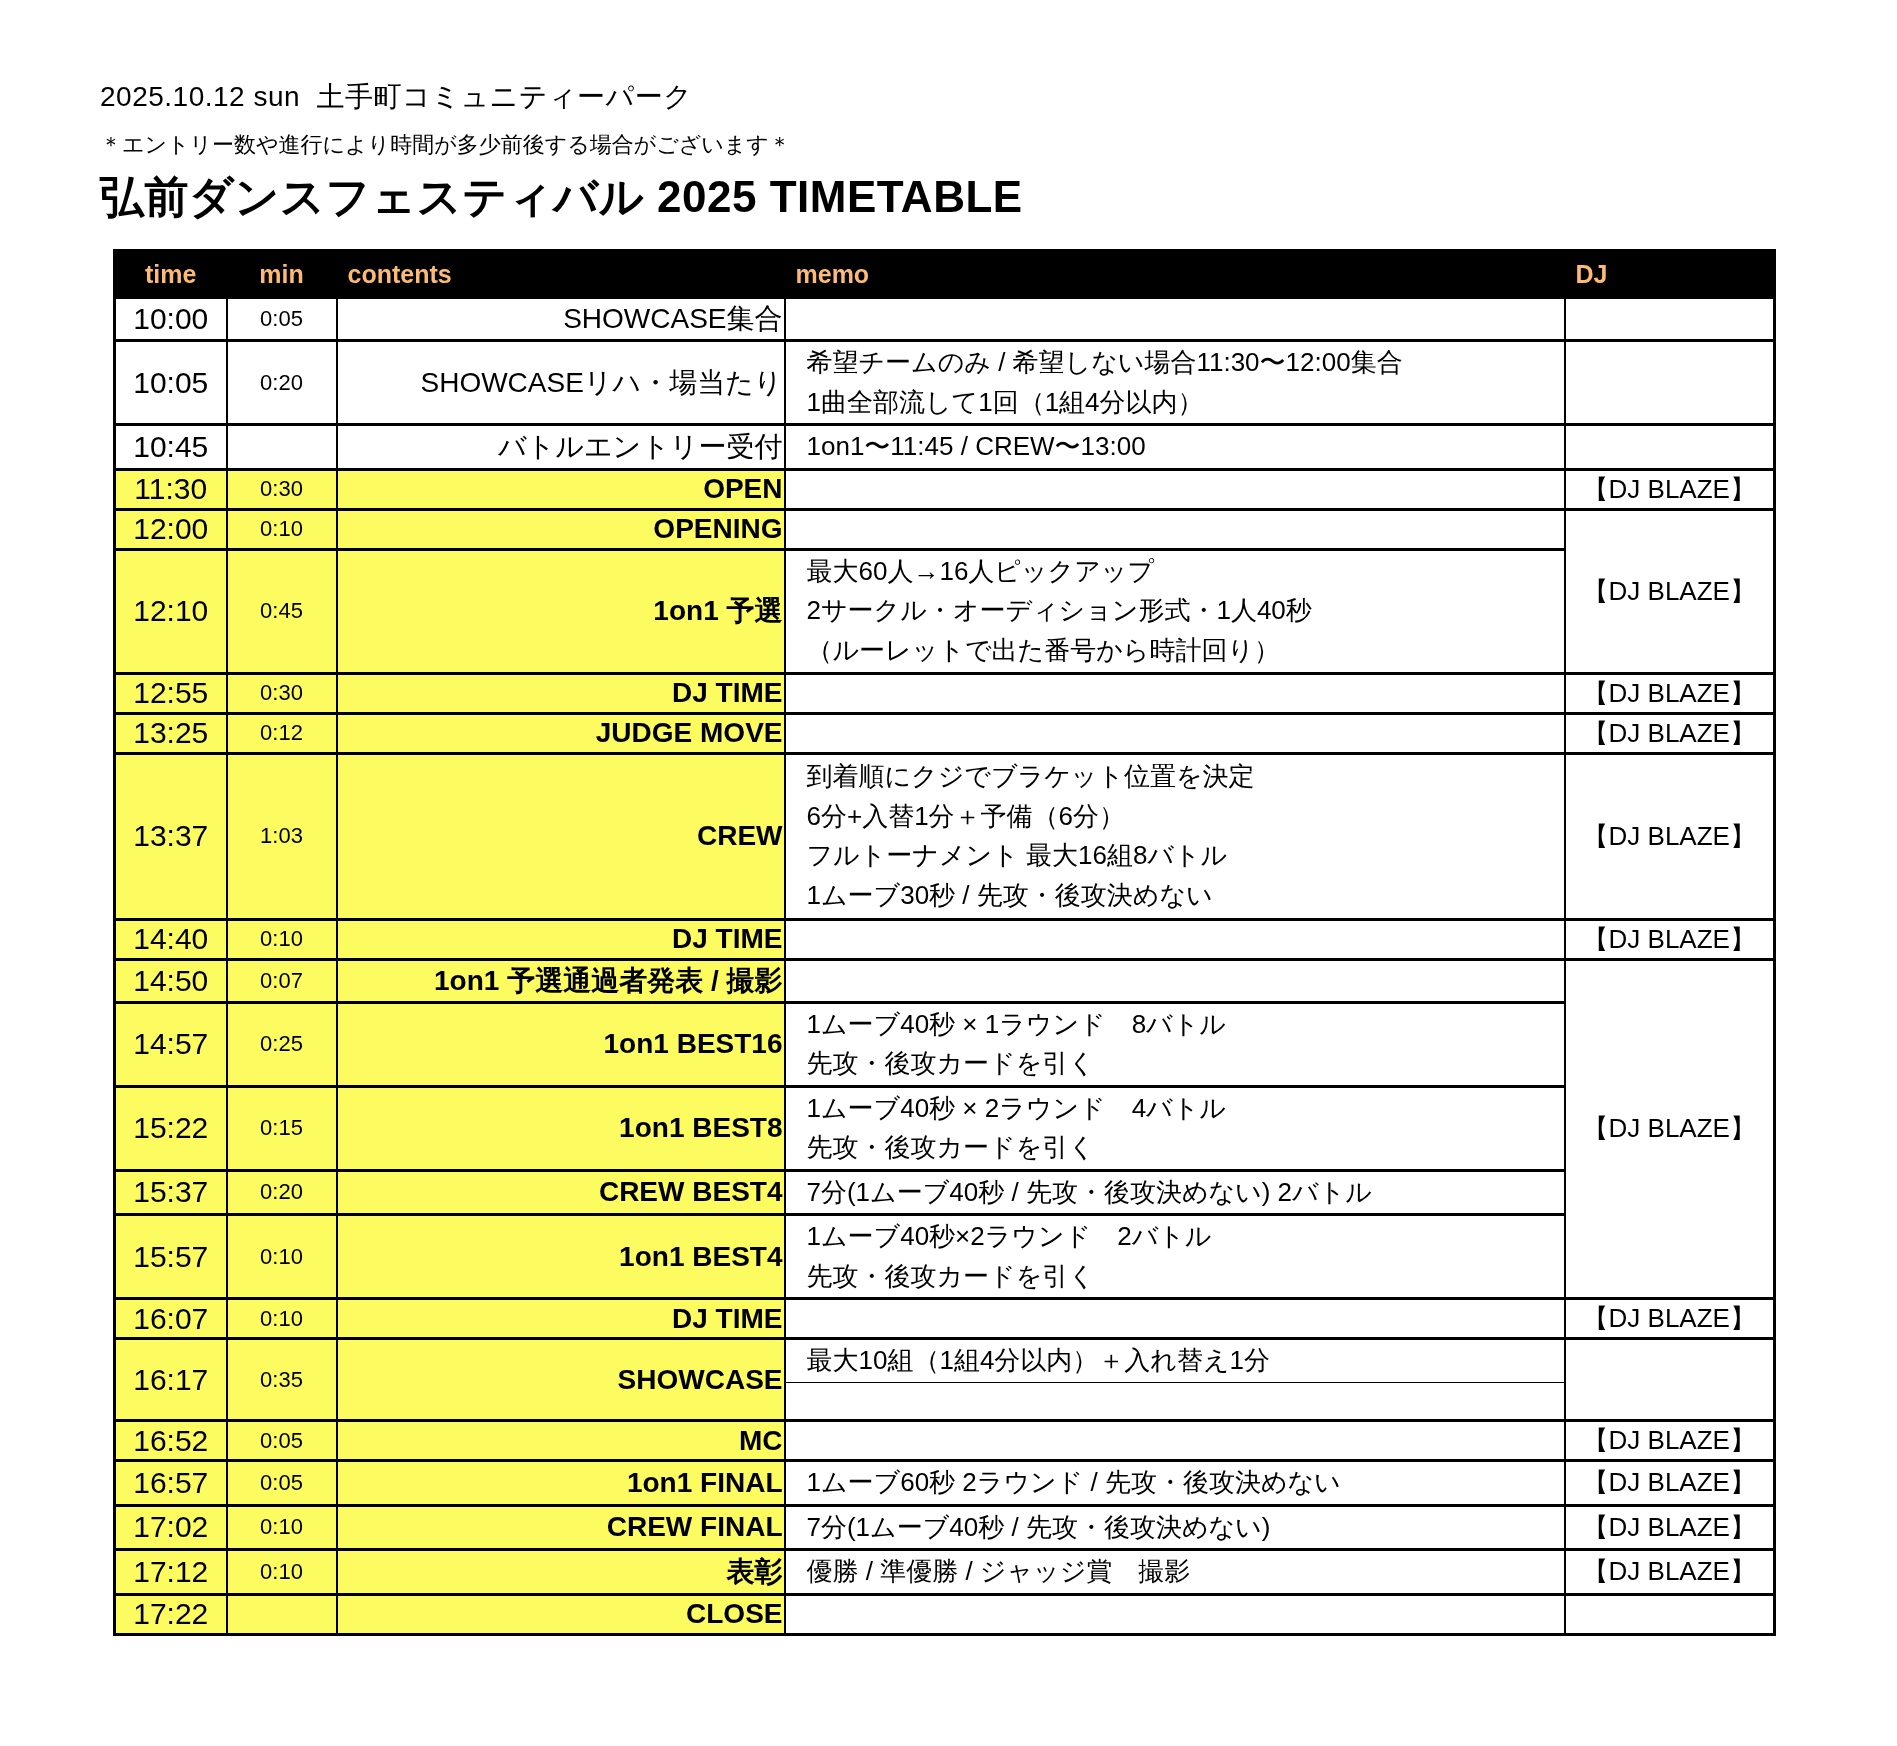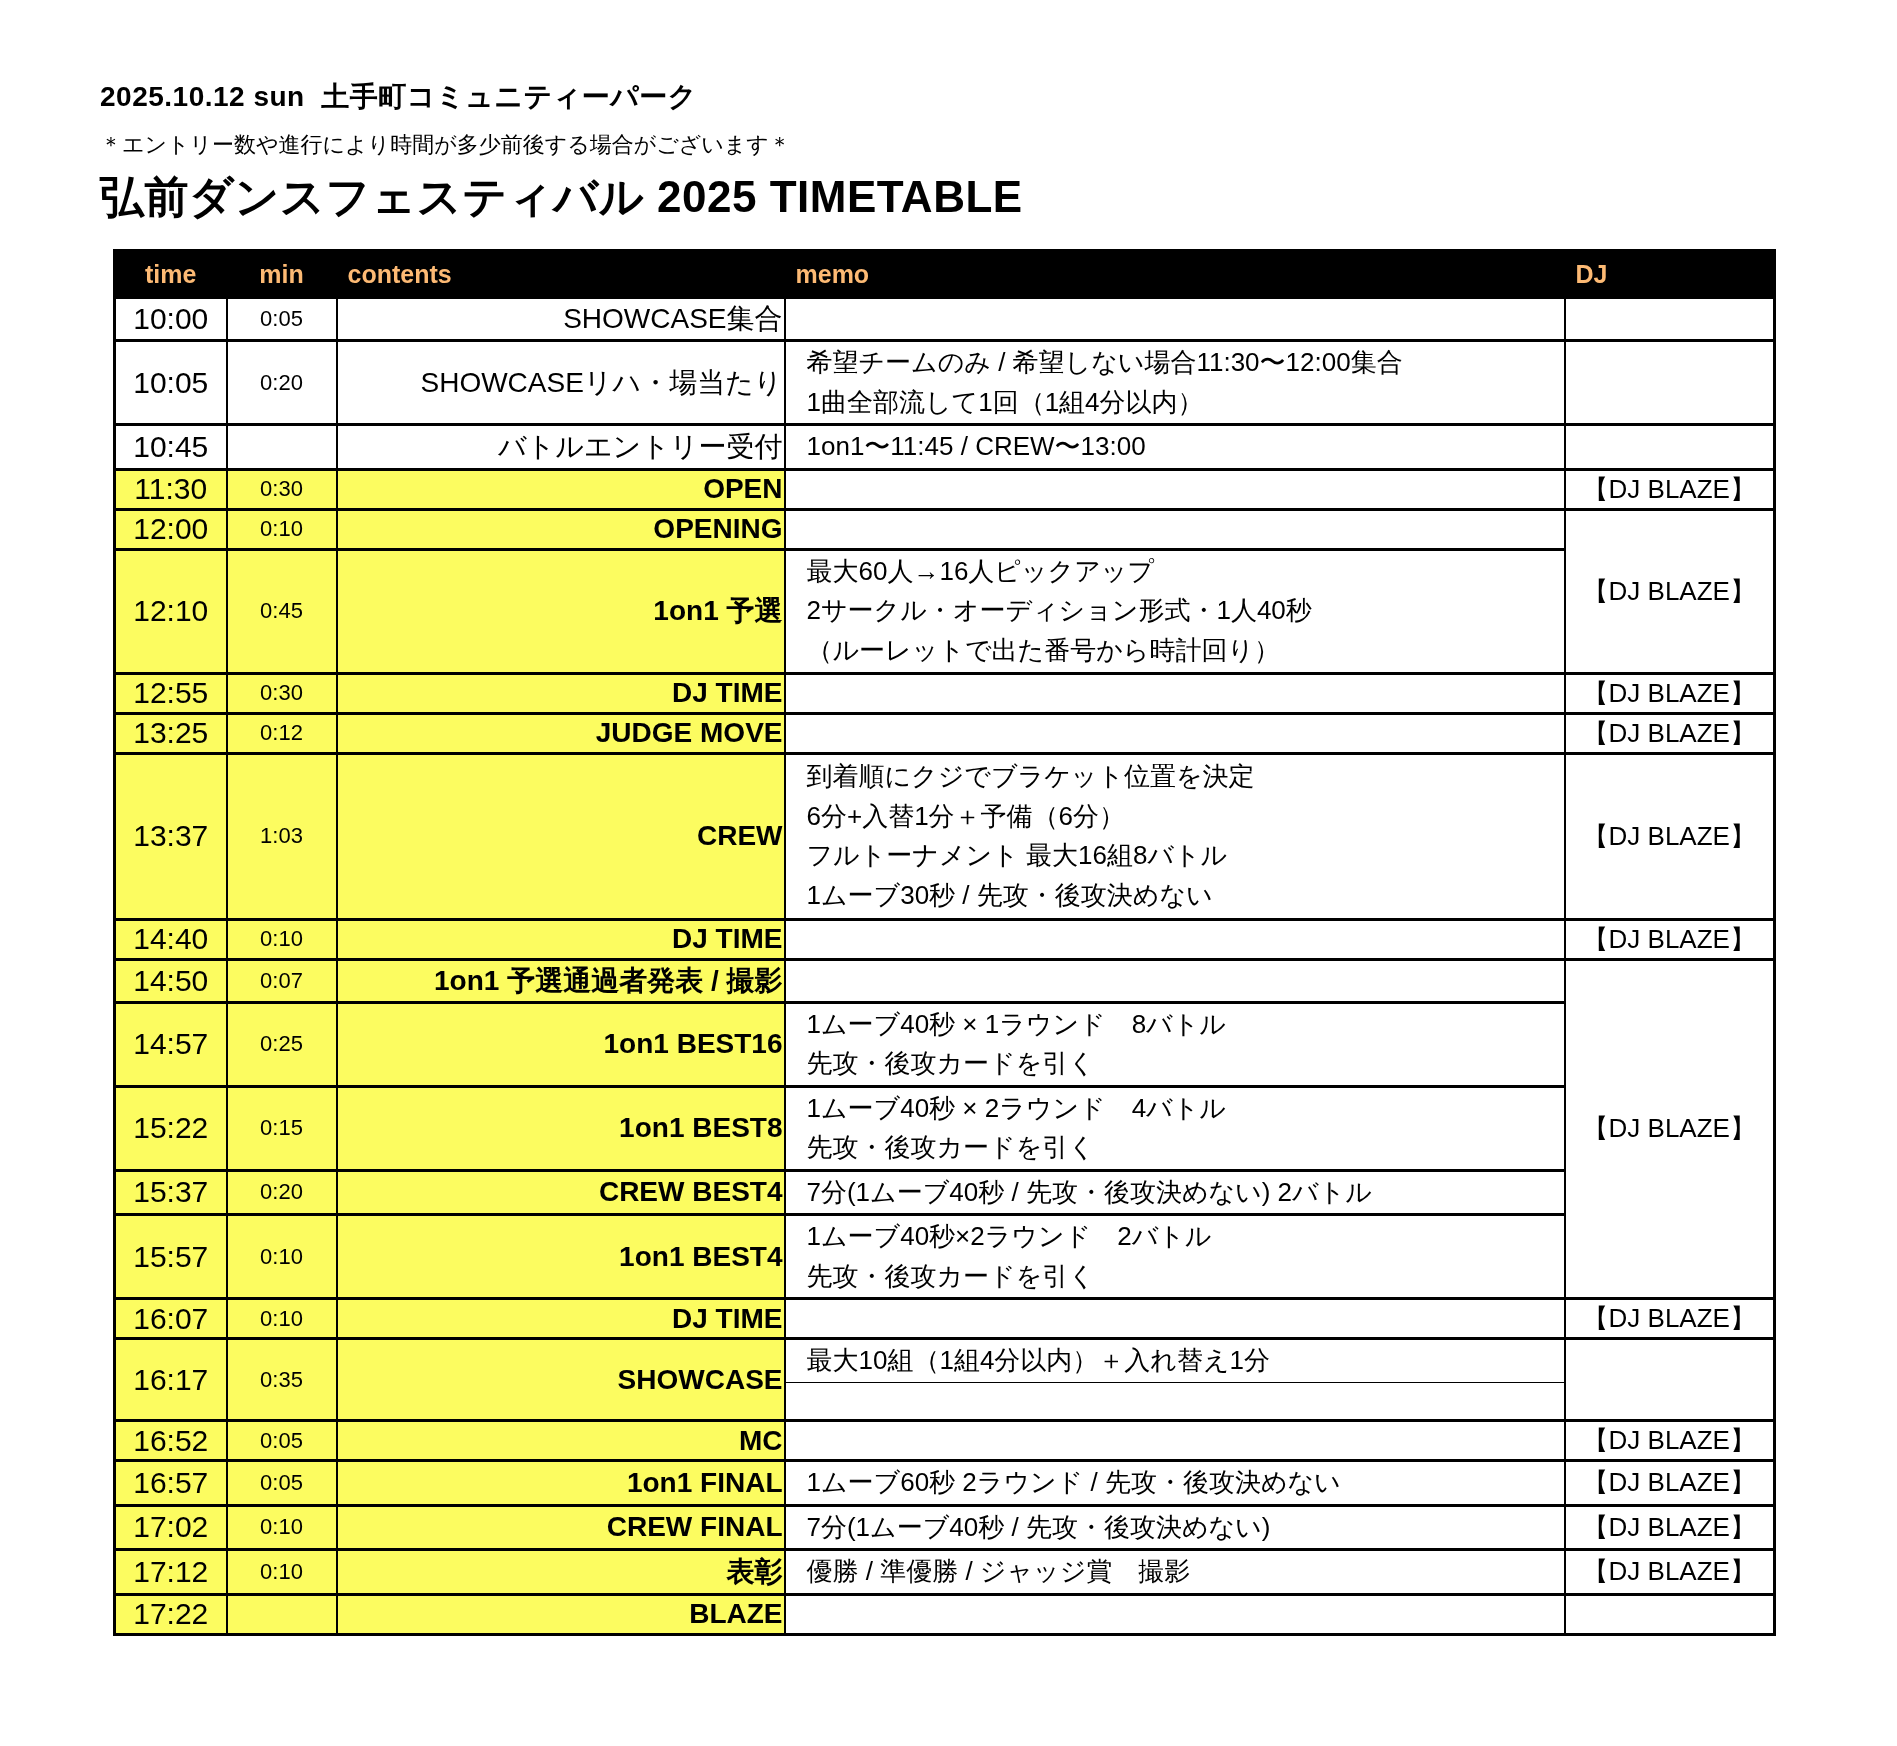--- a/index.html
+++ b/index.html
@@ -14,21 +14,21 @@
     font-family: "Liberation Sans", "DejaVu Sans", sans-serif;
     color: #000;
   }
   .content {
     position: absolute;
     left: 100px;
     top: 78px;
   }
   .date-line {
     font-size: 28px;
-    font-weight: bold;
+    font-weight: normal;
     letter-spacing: 0.5px;
     margin: 0 0 14px 0;
     white-space: pre;
   }
   .note {
     font-size: 22px;
     margin: 0 0 8px 0;
   }
   .title {
     font-size: 44px;
@@ -283,19 +283,19 @@
       <tr class="h1x hl">
         <td class="time">17:12</td>
         <td class="min">0:10</td>
         <td class="contents">表彰</td>
         <td class="memo">優勝 / 準優勝 / ジャッジ賞　撮影</td>
         <td class="dj">【DJ BLAZE】</td>
       </tr>
       <tr class="h1x hl">
         <td class="time">17:22</td>
         <td class="min"></td>
-        <td class="contents">BLAZE</td>
+        <td class="contents">CLOSE</td>
         <td class="memo"></td>
         <td class="dj"></td>
       </tr>
     </tbody>
   </table>
 </div>
 
 </body></html>

